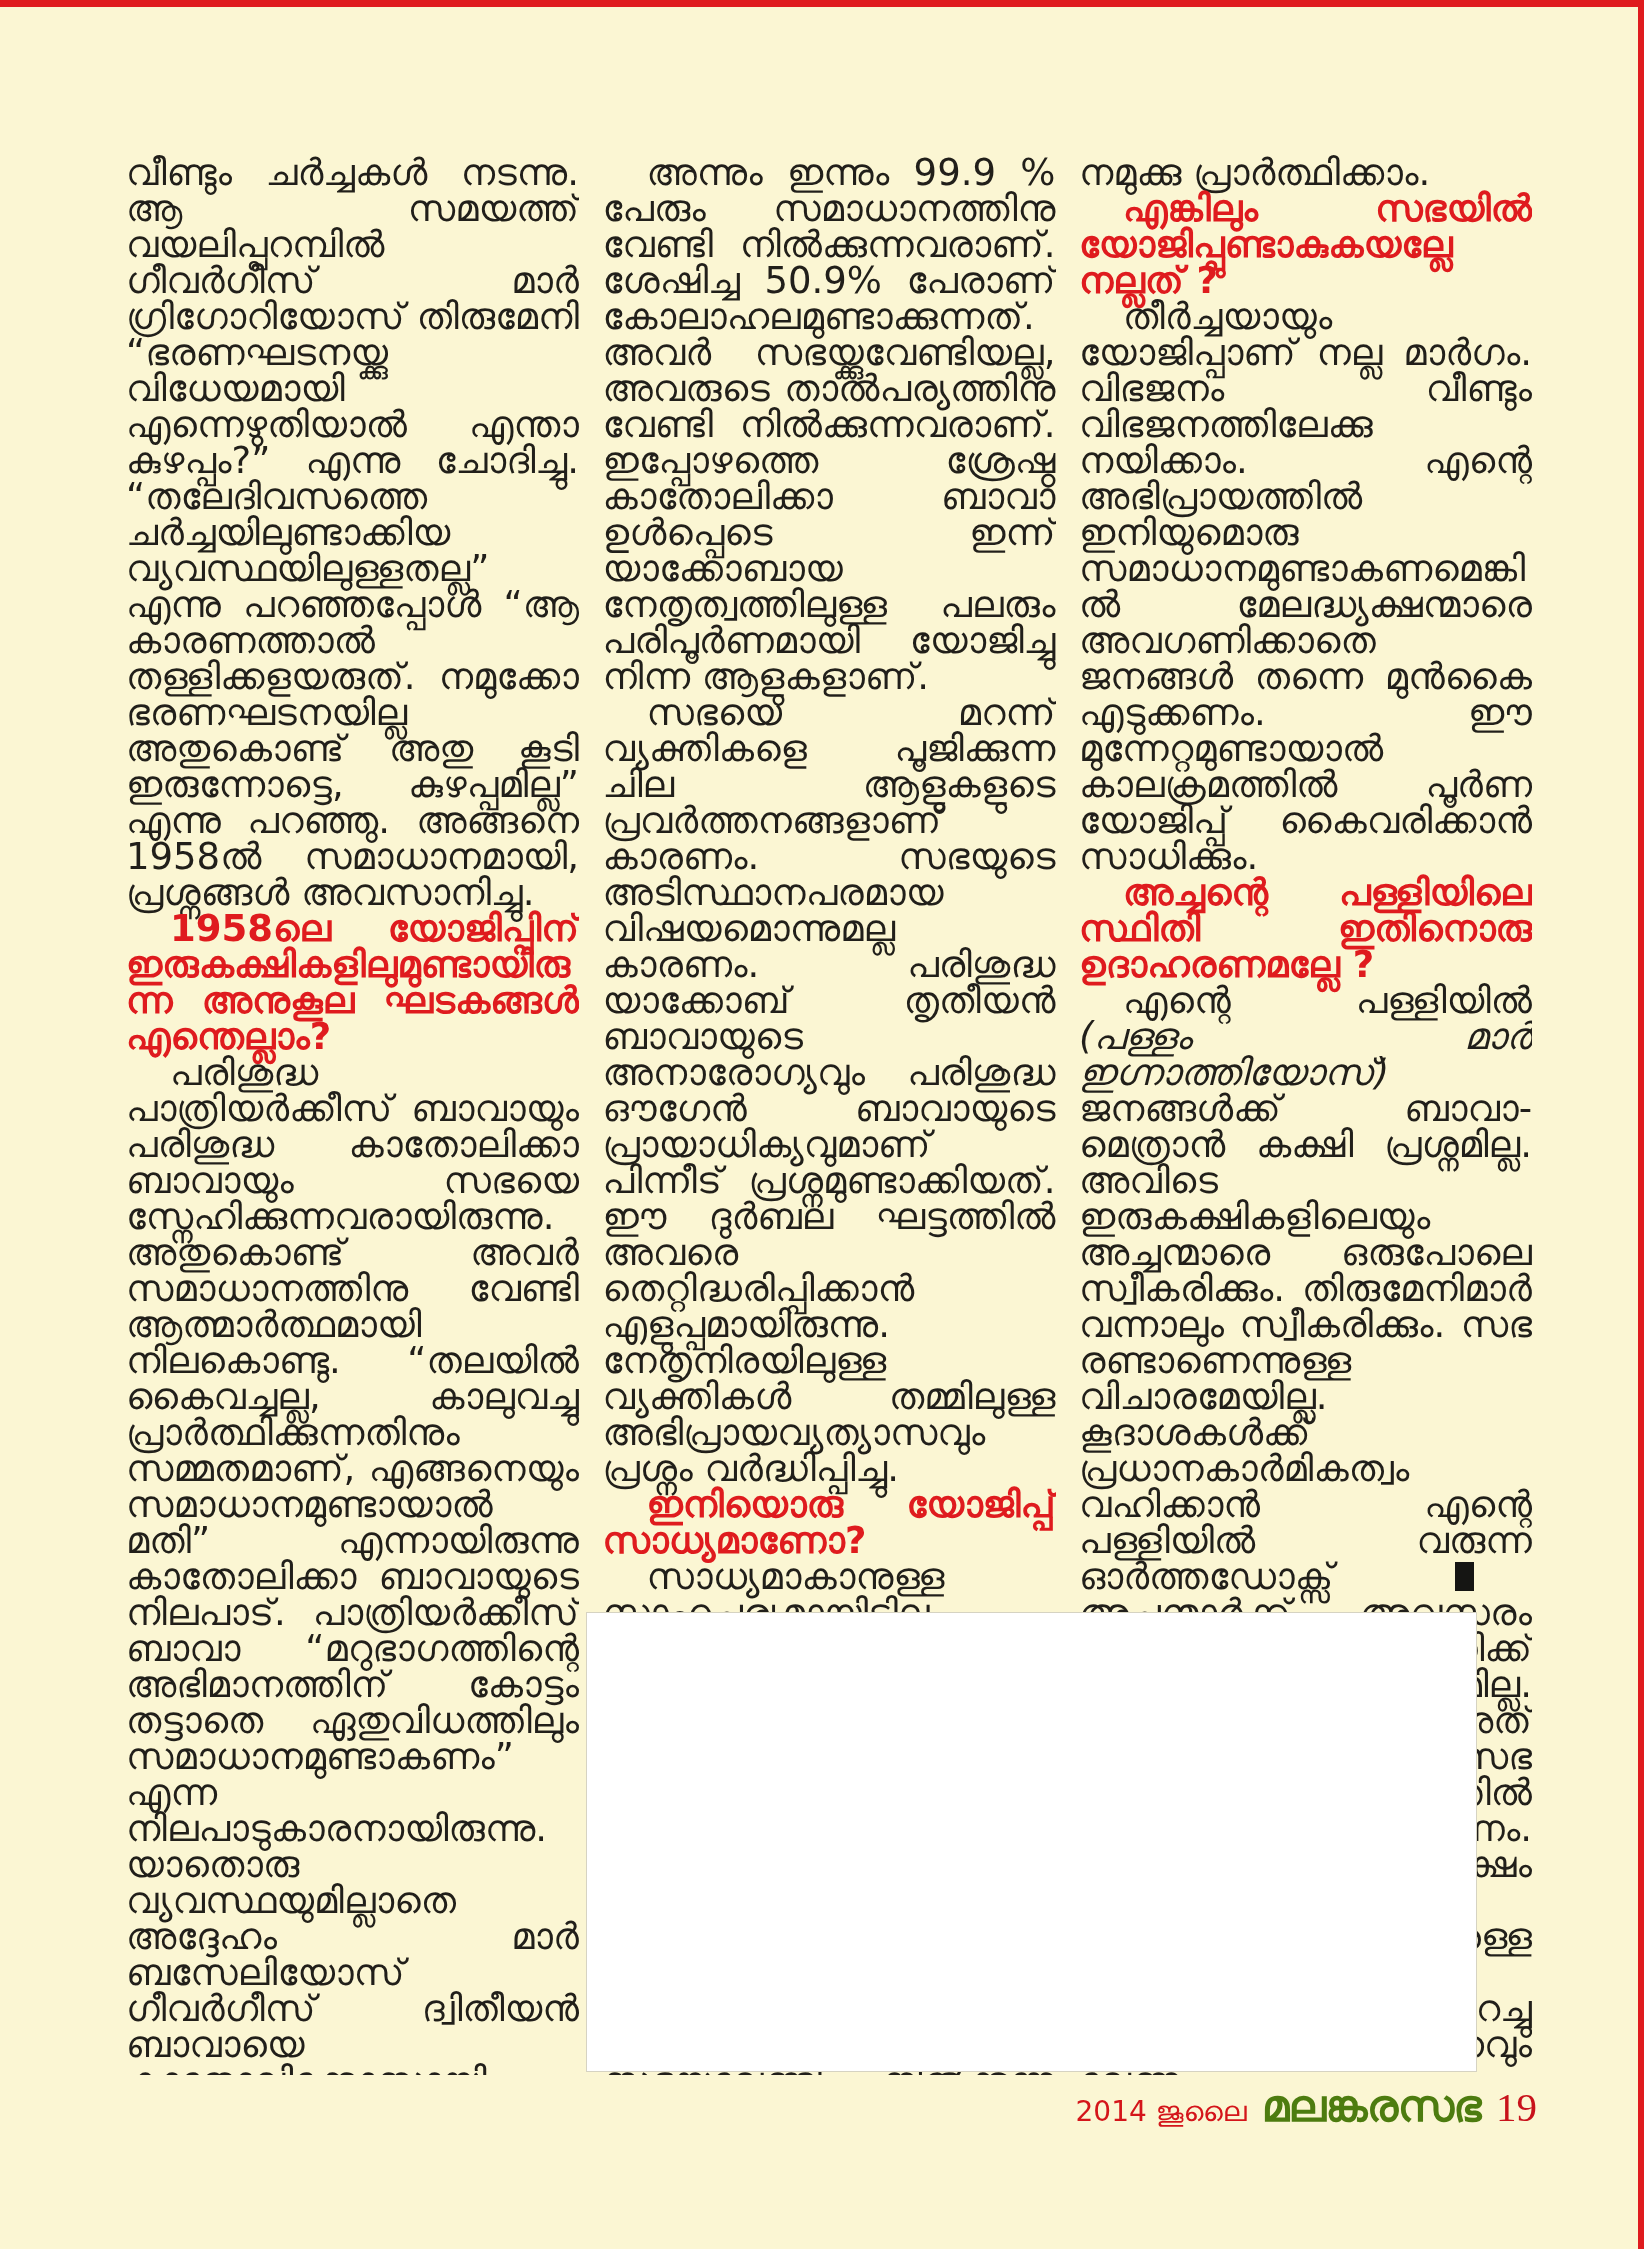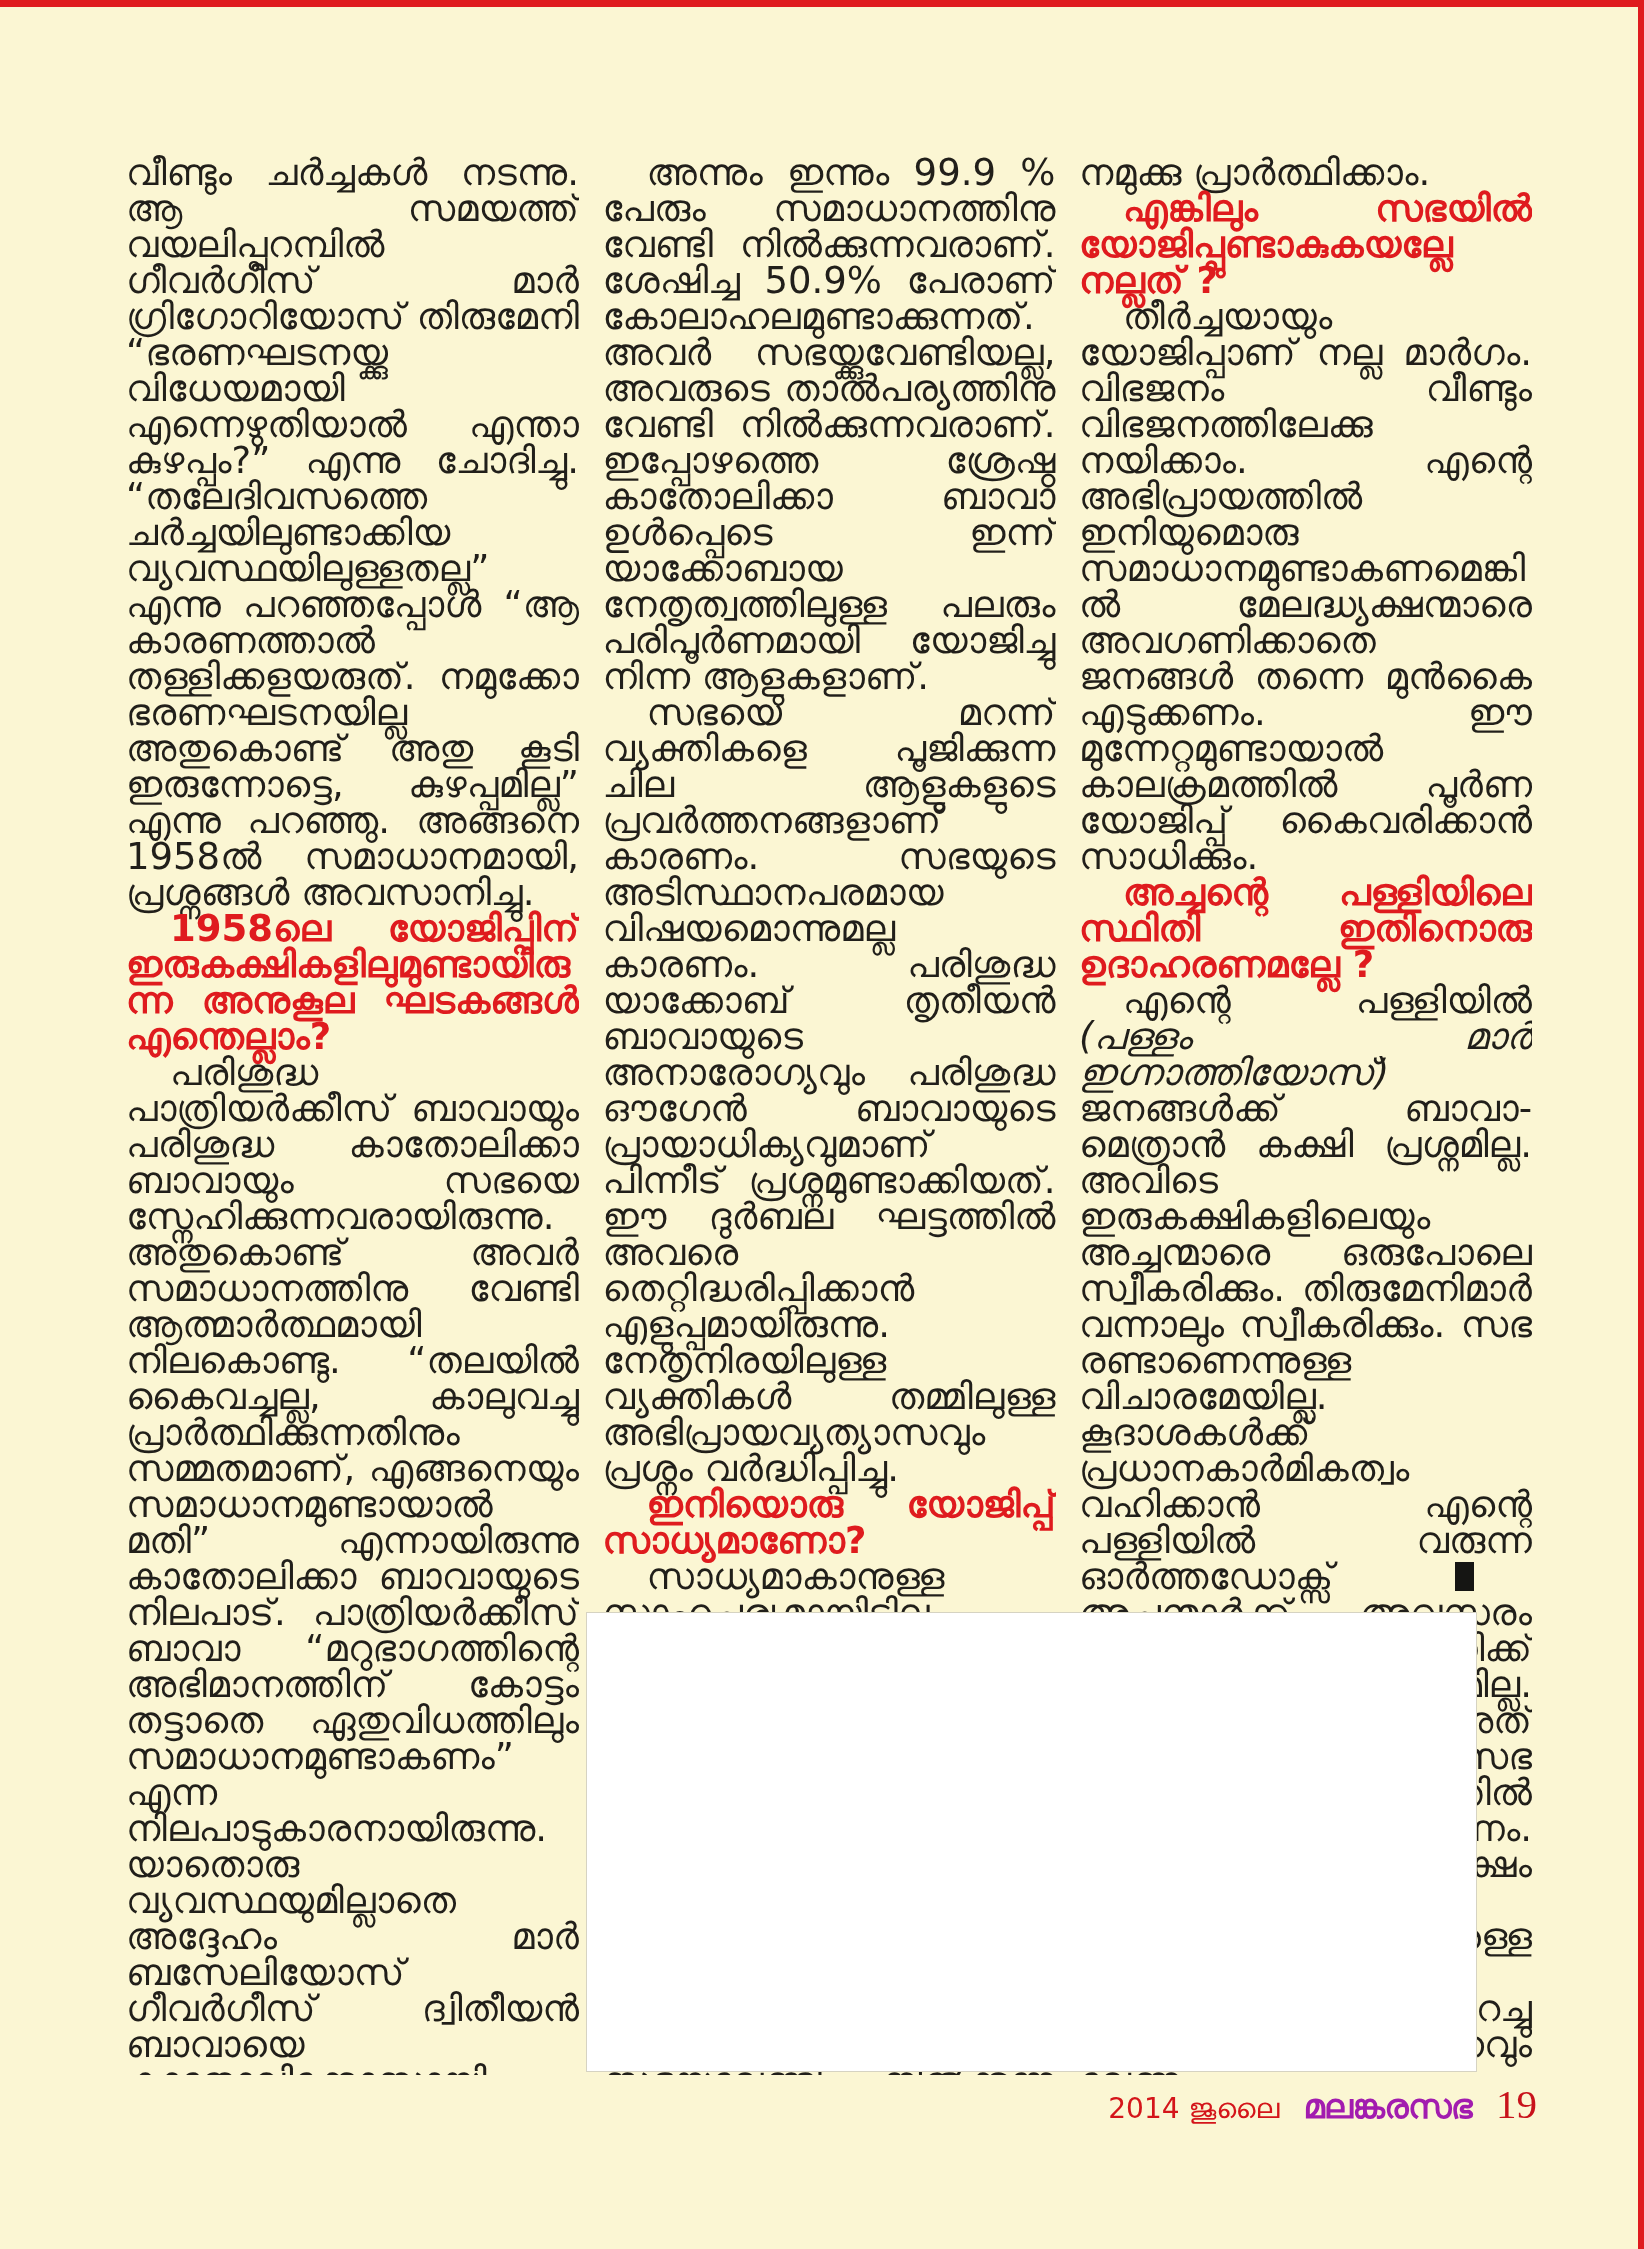--- a/index.html
+++ b/index.html
@@ -47,31 +47,31 @@
   }
   .end-mark{
     position:absolute;
     left:1455px;top:1562px;
     width:19px;height:29px;
     background:#151513;
   }
   .footer{
     position:absolute;
     top:2080px;right:108px;
-    display:flex;align-items:baseline;gap:24px;
+    display:flex;align-items:baseline;gap:15px;
     white-space:nowrap;
   }
   .footer-date{
     color:#D4151A;
     font-size:28px;
     font-weight:normal;
   }
   .magazine-logo{
-    color:#a21caf;
-    font-size:34px;
+    color:#4d7c0f;
+    font-size:44px;
     font-weight:bold;
     letter-spacing:-0.7px;
     text-align:right;
   }
   .page-number{
     color:#C8121B;
     font-family:"Liberation Serif","DejaVu Serif",serif;
     font-size:41px;
     font-weight:normal;
   }

